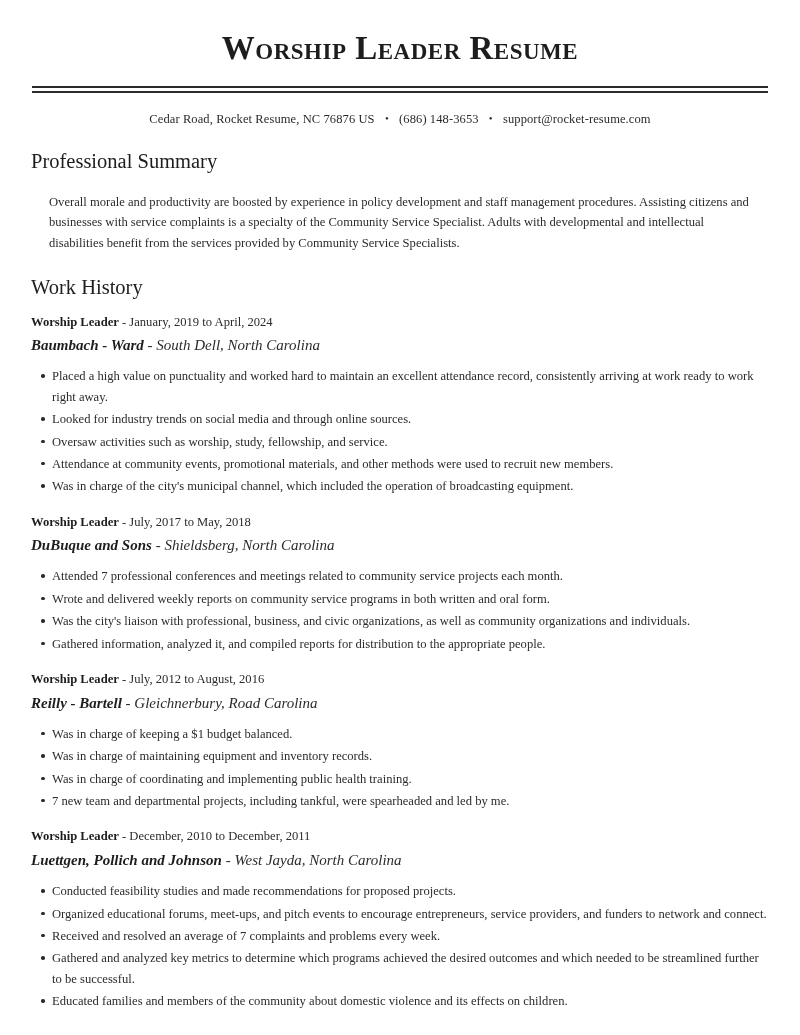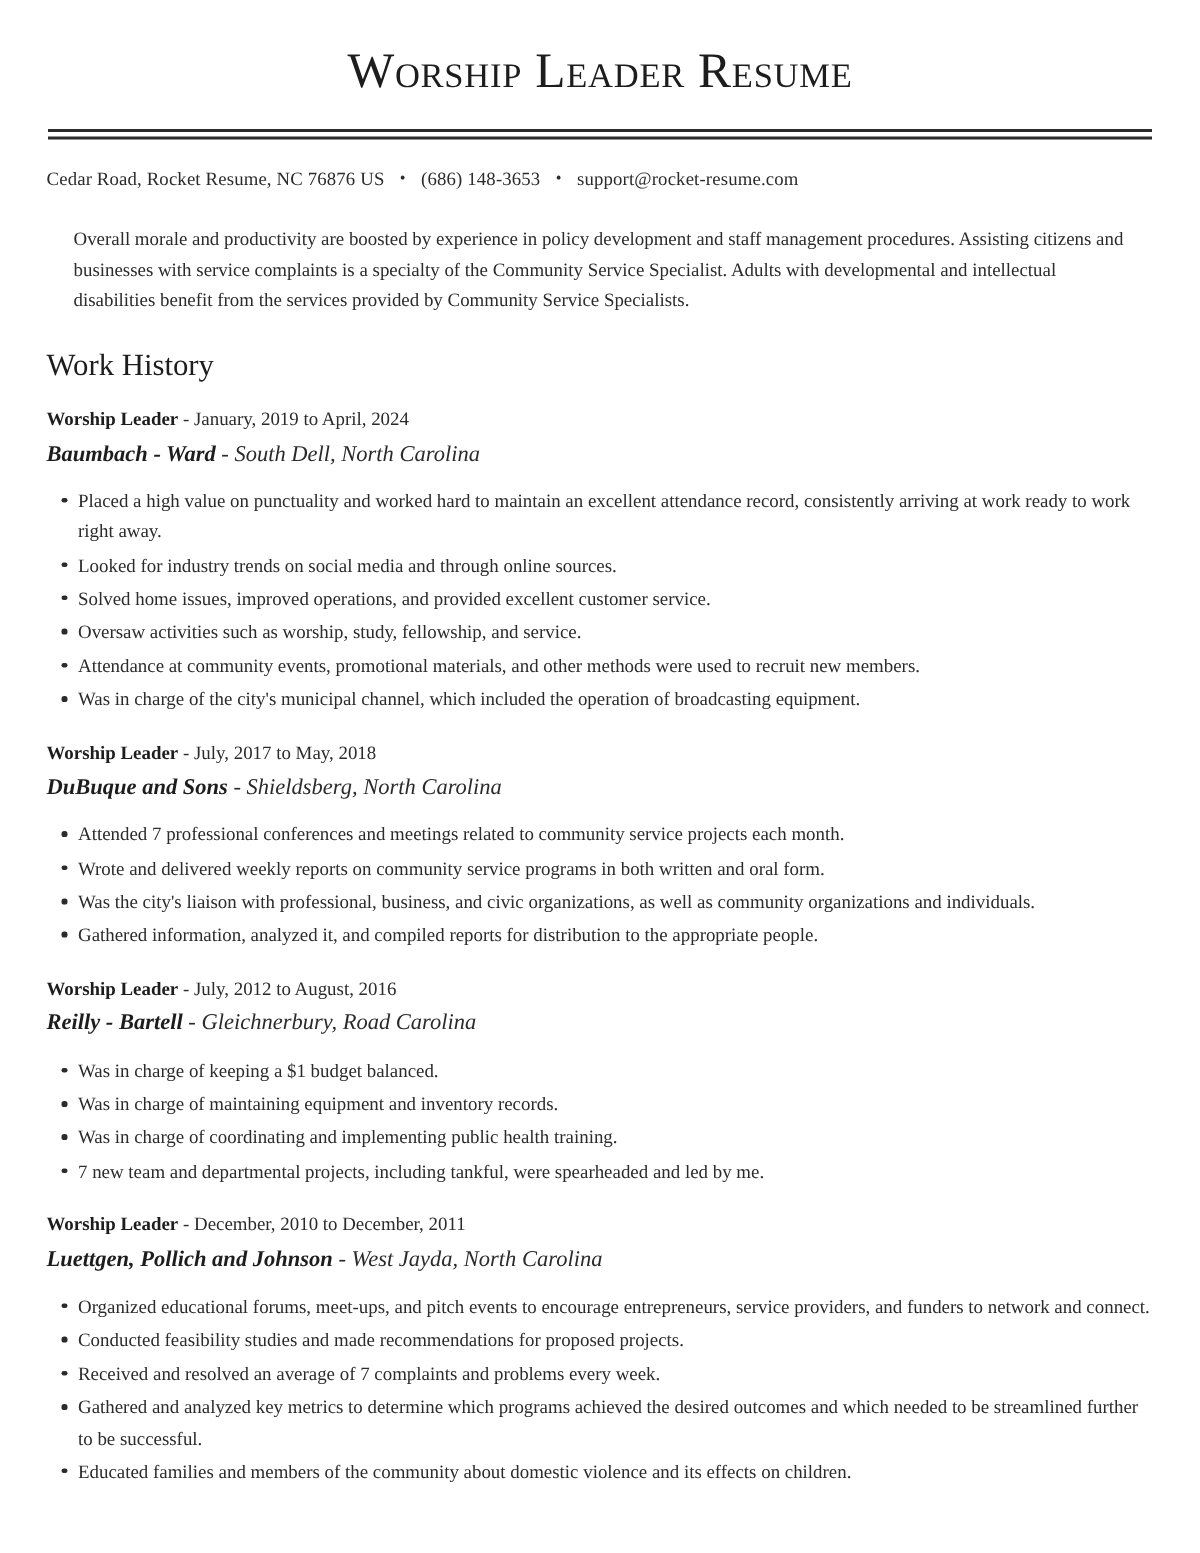--- a/index.html
+++ b/index.html
@@ -22,21 +22,21 @@
     box-sizing: border-box;
     padding: 0 31px;
     overflow: hidden;
   }
   
   .doc-title {
     text-align: center;
     font-size: 33px;
     font-variant: small-caps;
     letter-spacing: 0.5px;
-    font-weight: 400;
+    font-weight: 700;
     color: #1d1d1d;
     margin: 0;
     padding-top: 28px;
     line-height: 1.25;
     font-family: "Liberation Serif", "DejaVu Serif", serif;
   }
   .rules {
     margin-top: 17px;
     padding: 0 1px;
   }
@@ -46,20 +46,21 @@
   }
   .rule-gap {
     height: 3px;
     background: #ffffff;
   }
   .rule-bottom {
     height: 2px;
     background: #2b2b2b;
   }
   .contact {
+    text-align: center;
     font-size: 12.5px;
     color: #2b2b2b;
     margin-top: 19px;
     letter-spacing: 0.1px;
   }
   .contact .sep {
     display: inline-block;
     padding: 0 7px;
     font-size: 11px;
     vertical-align: 1px;
@@ -159,41 +160,41 @@
 
   <div class="contact">
     <span>Cedar Road, Rocket Resume, NC 76876 US</span>
     <span class="sep">•</span>
     <span>(686) 148-3653</span>
     <span class="sep">•</span>
     <span>support@rocket-resume.com</span>
   </div>
 
   <div class="section">
+    <h2 class="section-title">Professional Summary</h2>
     <p class="summary-text">Overall morale and productivity are boosted by experience in policy development and staff management procedures. Assisting citizens and businesses with service complaints is a specialty of the Community Service Specialist. Adults with developmental and intellectual disabilities benefit from the services provided by Community Service Specialists.</p>
   </div>
 
   <div class="section">
     <h2 class="section-title">Work History</h2>
 
     <div class="job">
       <div class="job-line1">
         <span class="job-title">Worship Leader</span>
         <span class="job-dash">-</span>
         <span class="job-dates">January, 2019 to April, 2024</span>
       </div>
       <div class="job-line2">
         <span class="job-company">Baumbach - Ward</span>
         <span class="job-location">-</span>
         <span class="job-location">South Dell, North Carolina</span>
       </div>
       <ul class="bullets">
         <li>Placed a high value on punctuality and worked hard to maintain an excellent attendance record, consistently arriving at work ready to work right away.</li>
         <li>Looked for industry trends on social media and through online sources.</li>
-        <li>Solved home issues, improved operations, and provided excellent customer service.</li>
         <li>Oversaw activities such as worship, study, fellowship, and service.</li>
         <li>Attendance at community events, promotional materials, and other methods were used to recruit new members.</li>
         <li>Was in charge of the city's municipal channel, which included the operation of broadcasting equipment.</li>
       </ul>
     </div>
 
     <div class="job">
       <div class="job-line1">
         <span class="job-title">Worship Leader</span>
         <span class="job-dash">-</span>
@@ -236,22 +237,22 @@
         <span class="job-title">Worship Leader</span>
         <span class="job-dash">-</span>
         <span class="job-dates">December, 2010 to December, 2011</span>
       </div>
       <div class="job-line2">
         <span class="job-company">Luettgen, Pollich and Johnson</span>
         <span class="job-location">-</span>
         <span class="job-location">West Jayda, North Carolina</span>
       </div>
       <ul class="bullets">
+        <li>Conducted feasibility studies and made recommendations for proposed projects.</li>
         <li>Organized educational forums, meet-ups, and pitch events to encourage entrepreneurs, service providers, and funders to network and connect.</li>
-        <li>Conducted feasibility studies and made recommendations for proposed projects.</li>
         <li>Received and resolved an average of 7 complaints and problems every week.</li>
         <li>Gathered and analyzed key metrics to determine which programs achieved the desired outcomes and which needed to be streamlined further to be successful.</li>
         <li>Educated families and members of the community about domestic violence and its effects on children.</li>
       </ul>
     </div>
   </div>
 
 </div>
 
 </body></html>

